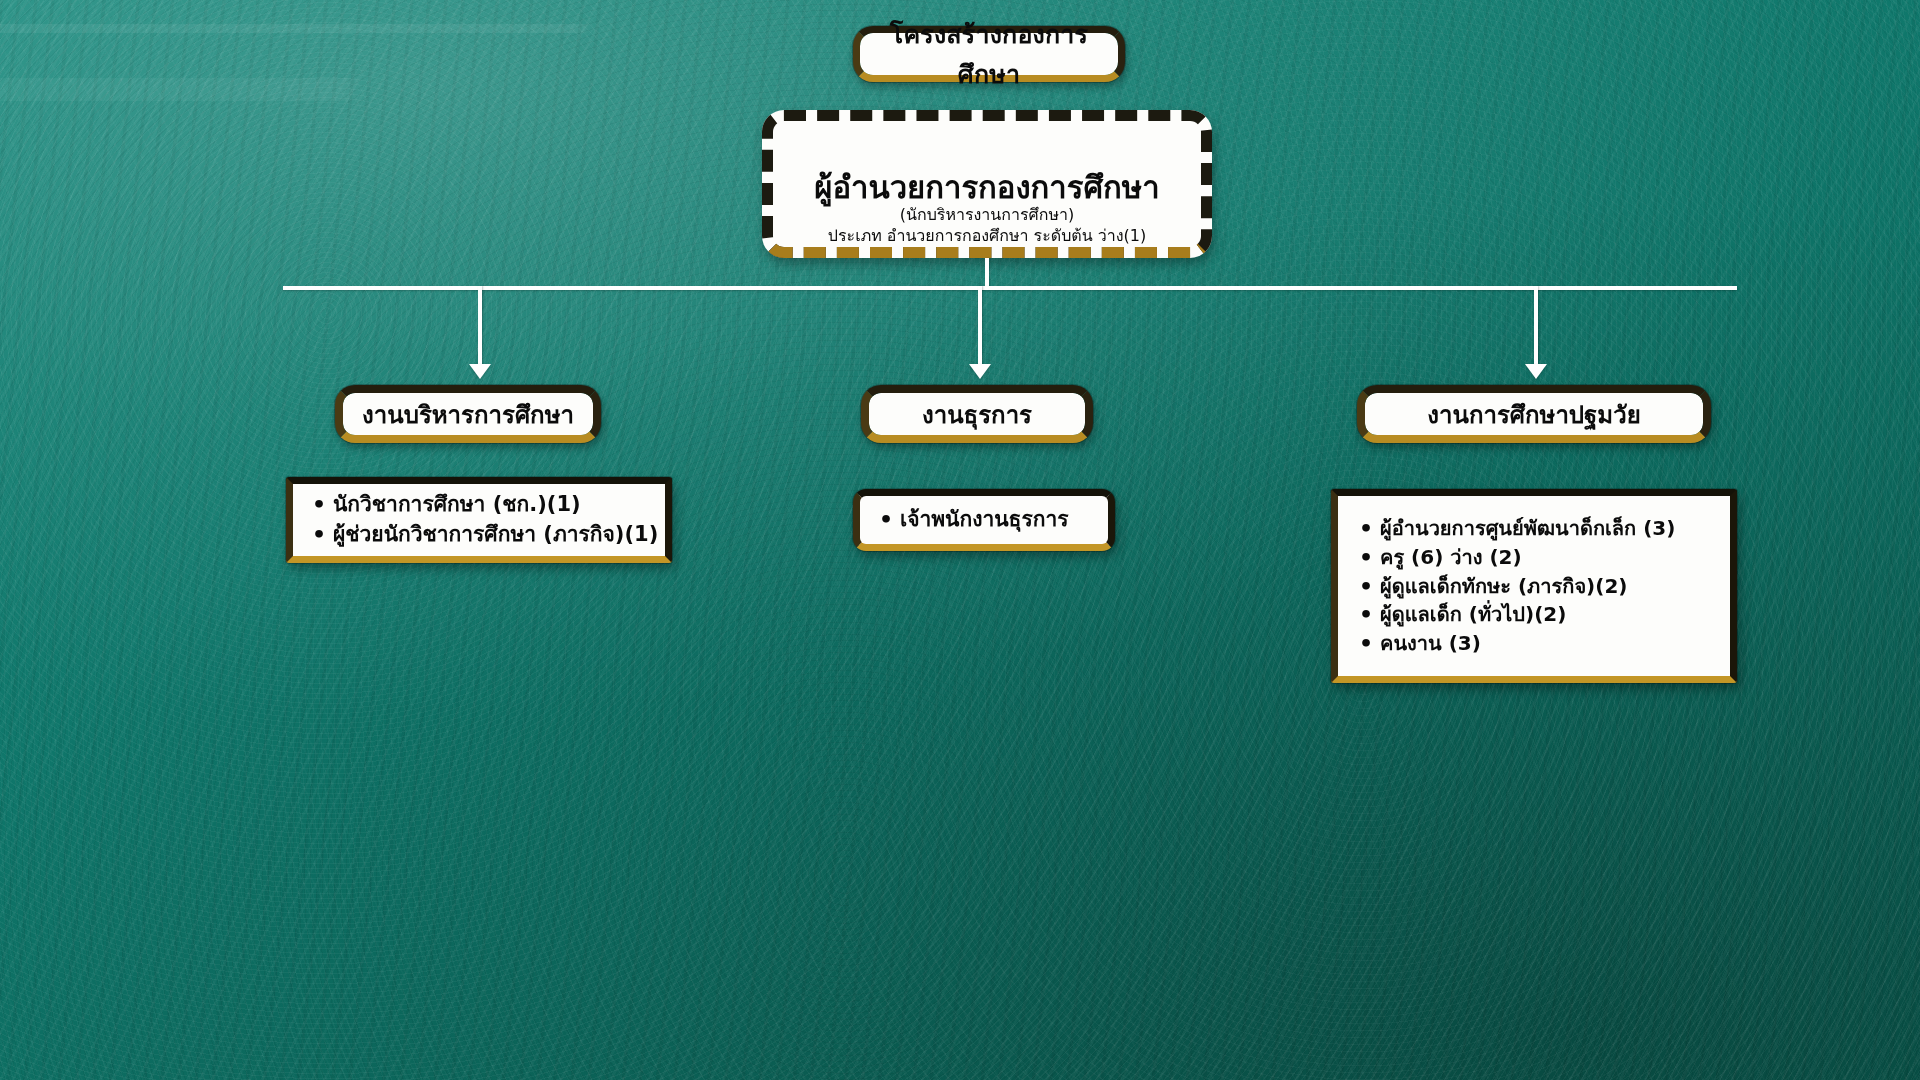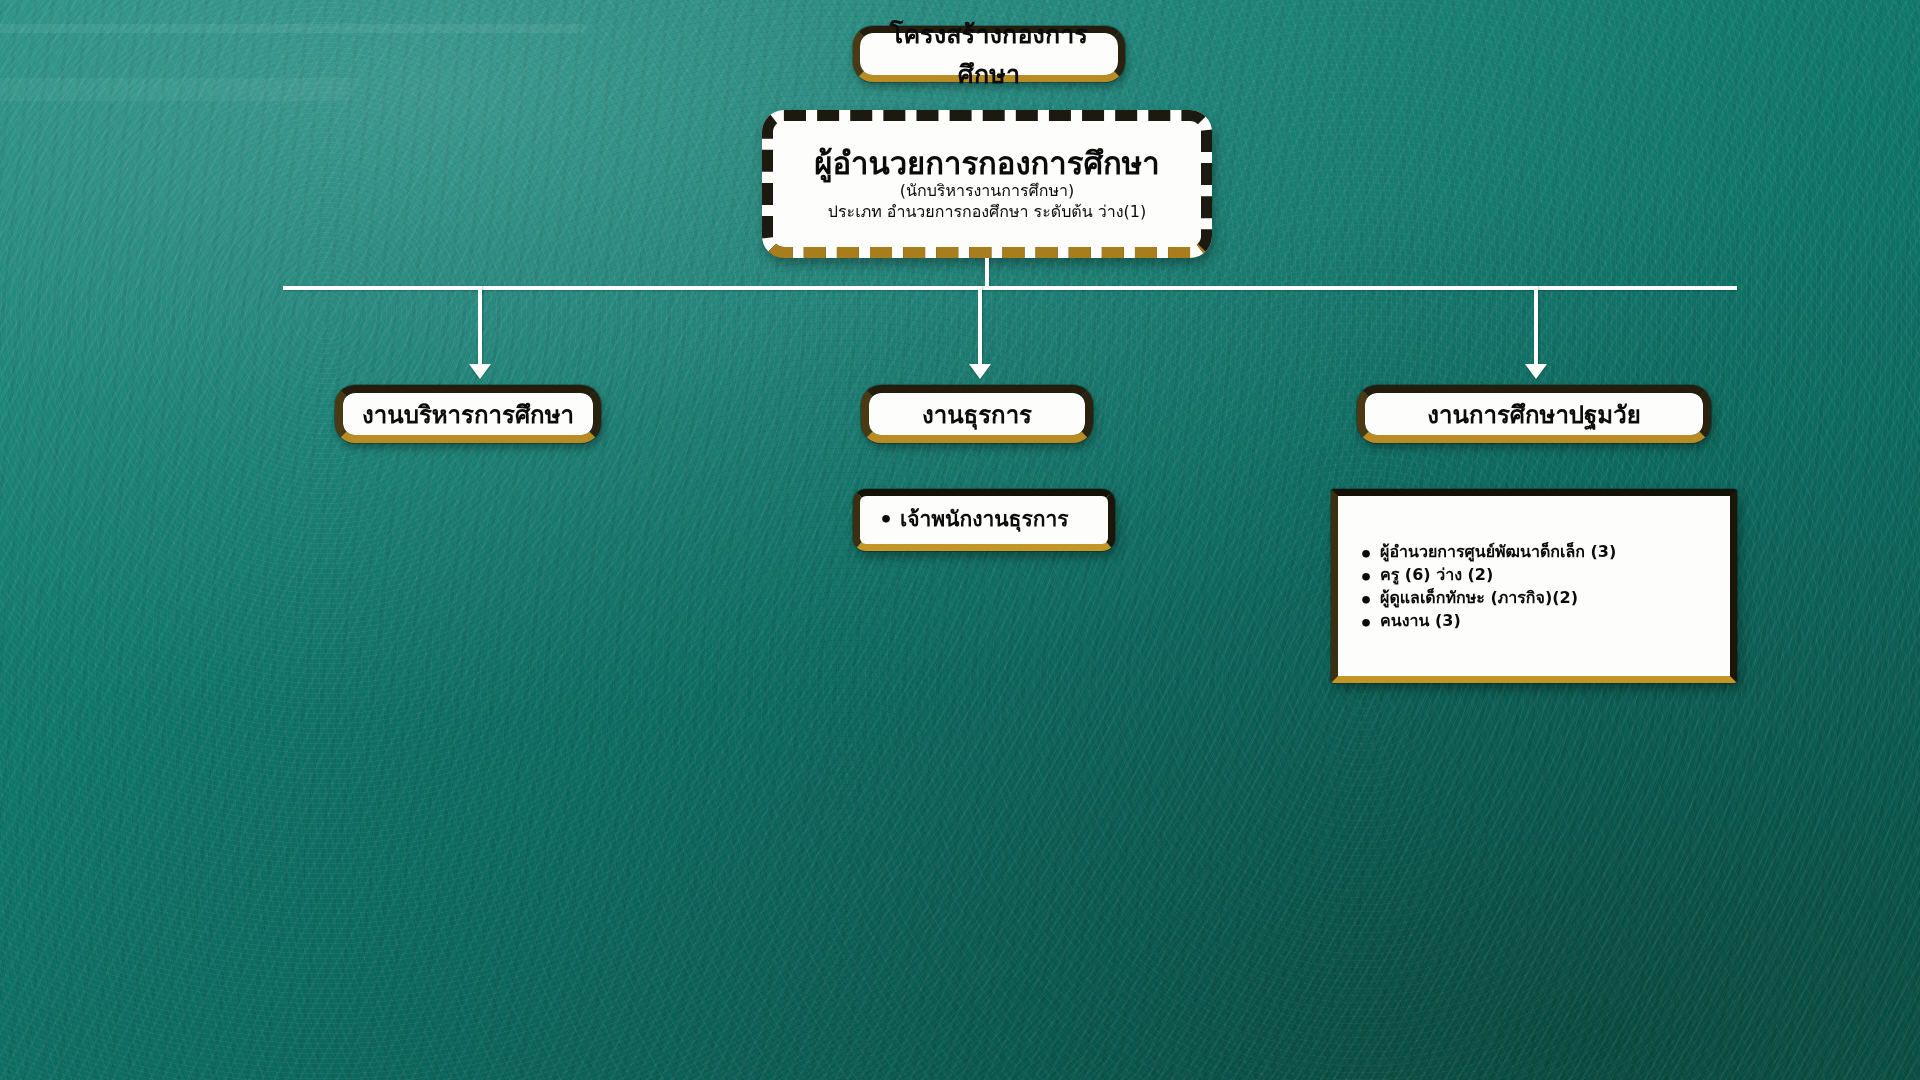--- a/index.html
+++ b/index.html
@@ -138,32 +138,32 @@
     border-right-color:transparent;
     pointer-events:none;
   }
   .dashed-box .dash-inner {
     position:absolute; inset:11px;
     border-radius:13px;
     background:#fdfdfb;
     display:flex;
     flex-direction:column;
     align-items:center;
-    justify-content:center;
+    justify-content:flex-end;
     text-align:center;
     color:#0b0b0b;
   }
 
   
   .t-title    { font-size:25px; font-weight:bold; letter-spacing:.2px; }
   .t-dir      { font-size:31px; font-weight:bold; line-height:1.14; }
   .t-dir-sub  { font-size:16px; font-weight:normal; line-height:1.3; }
   .t-dept     { font-size:24px; font-weight:bold; }
   .t-item     { font-size:21px; font-weight:bold; line-height:1.42; }
-  .t-item-sm  { font-size:16px; font-weight:bold; line-height:1.44; }
+  .t-item-sm  { font-size:20px; font-weight:bold; line-height:1.44; }
 
   ul.items { list-style:none; margin:0; padding:0; width:100%; }
   ul.items li {
     position:relative;
     padding-left:30px;
     white-space:nowrap;
   }
   ul.items li::before {
     content:"\2022";
     position:absolute;
@@ -224,38 +224,45 @@
     <div class="vline" style="left:978px; top:286px; height:81px;"></div>
     <div class="arrowhead" style="left:969px; top:364px;"></div>
 
     <div class="vline" style="left:1534px; top:286px; height:81px;"></div>
     <div class="arrowhead" style="left:1525px; top:364px;"></div>
 
     <div class="node pill pill-lg" style="left:335px; top:385px; width:266px; height:58px;">
       <span class="t-dept">งานบริหารการศึกษา</span>
     </div>
 
+    <div class="node panel" style="left:286px; top:477px; width:386px; height:86px; padding:6px 10px;">
+      <ul class="items t-item">
+        <li>นักวิชาการศึกษา  (ชก.)(1)</li>
+        <li>ผู้ช่วยนักวิชาการศึกษา (ภารกิจ)(1)</li>
+      </ul>
+    </div>
 
     <div class="node pill pill-lg" style="left:861px; top:385px; width:232px; height:58px;">
       <span class="t-dept">งานธุรการ</span>
     </div>
 
     <div class="node panel" style="left:853px; top:489px; width:262px; height:62px; padding:4px 10px;border-radius:13px;">
       <ul class="items t-item">
         <li>เจ้าพนักงานธุรการ</li>
       </ul>
     </div>
 
     <div class="node pill pill-lg" style="left:1357px; top:385px; width:354px; height:58px;">
       <span class="t-dept">งานการศึกษาปฐมวัย</span>
     </div>
 
     <div class="node panel" style="left:1331px; top:489px; width:406px; height:194px; padding:10px 12px;">
       <ul class="items t-item-sm">
         <li>ผู้อำนวยการศูนย์พัฒนาด็กเล็ก (3)</li>
         <li>ครู (6) ว่าง (2)</li>
         <li>ผู้ดูแลเด็กทักษะ (ภารกิจ)(2)</li>
+        <li>ผู้ดูแลเด็ก (ทั่วไป)(2)</li>
         <li>คนงาน (3)</li>
       </ul>
     </div>
 
   </div>
 </div>
 
 </body></html>

